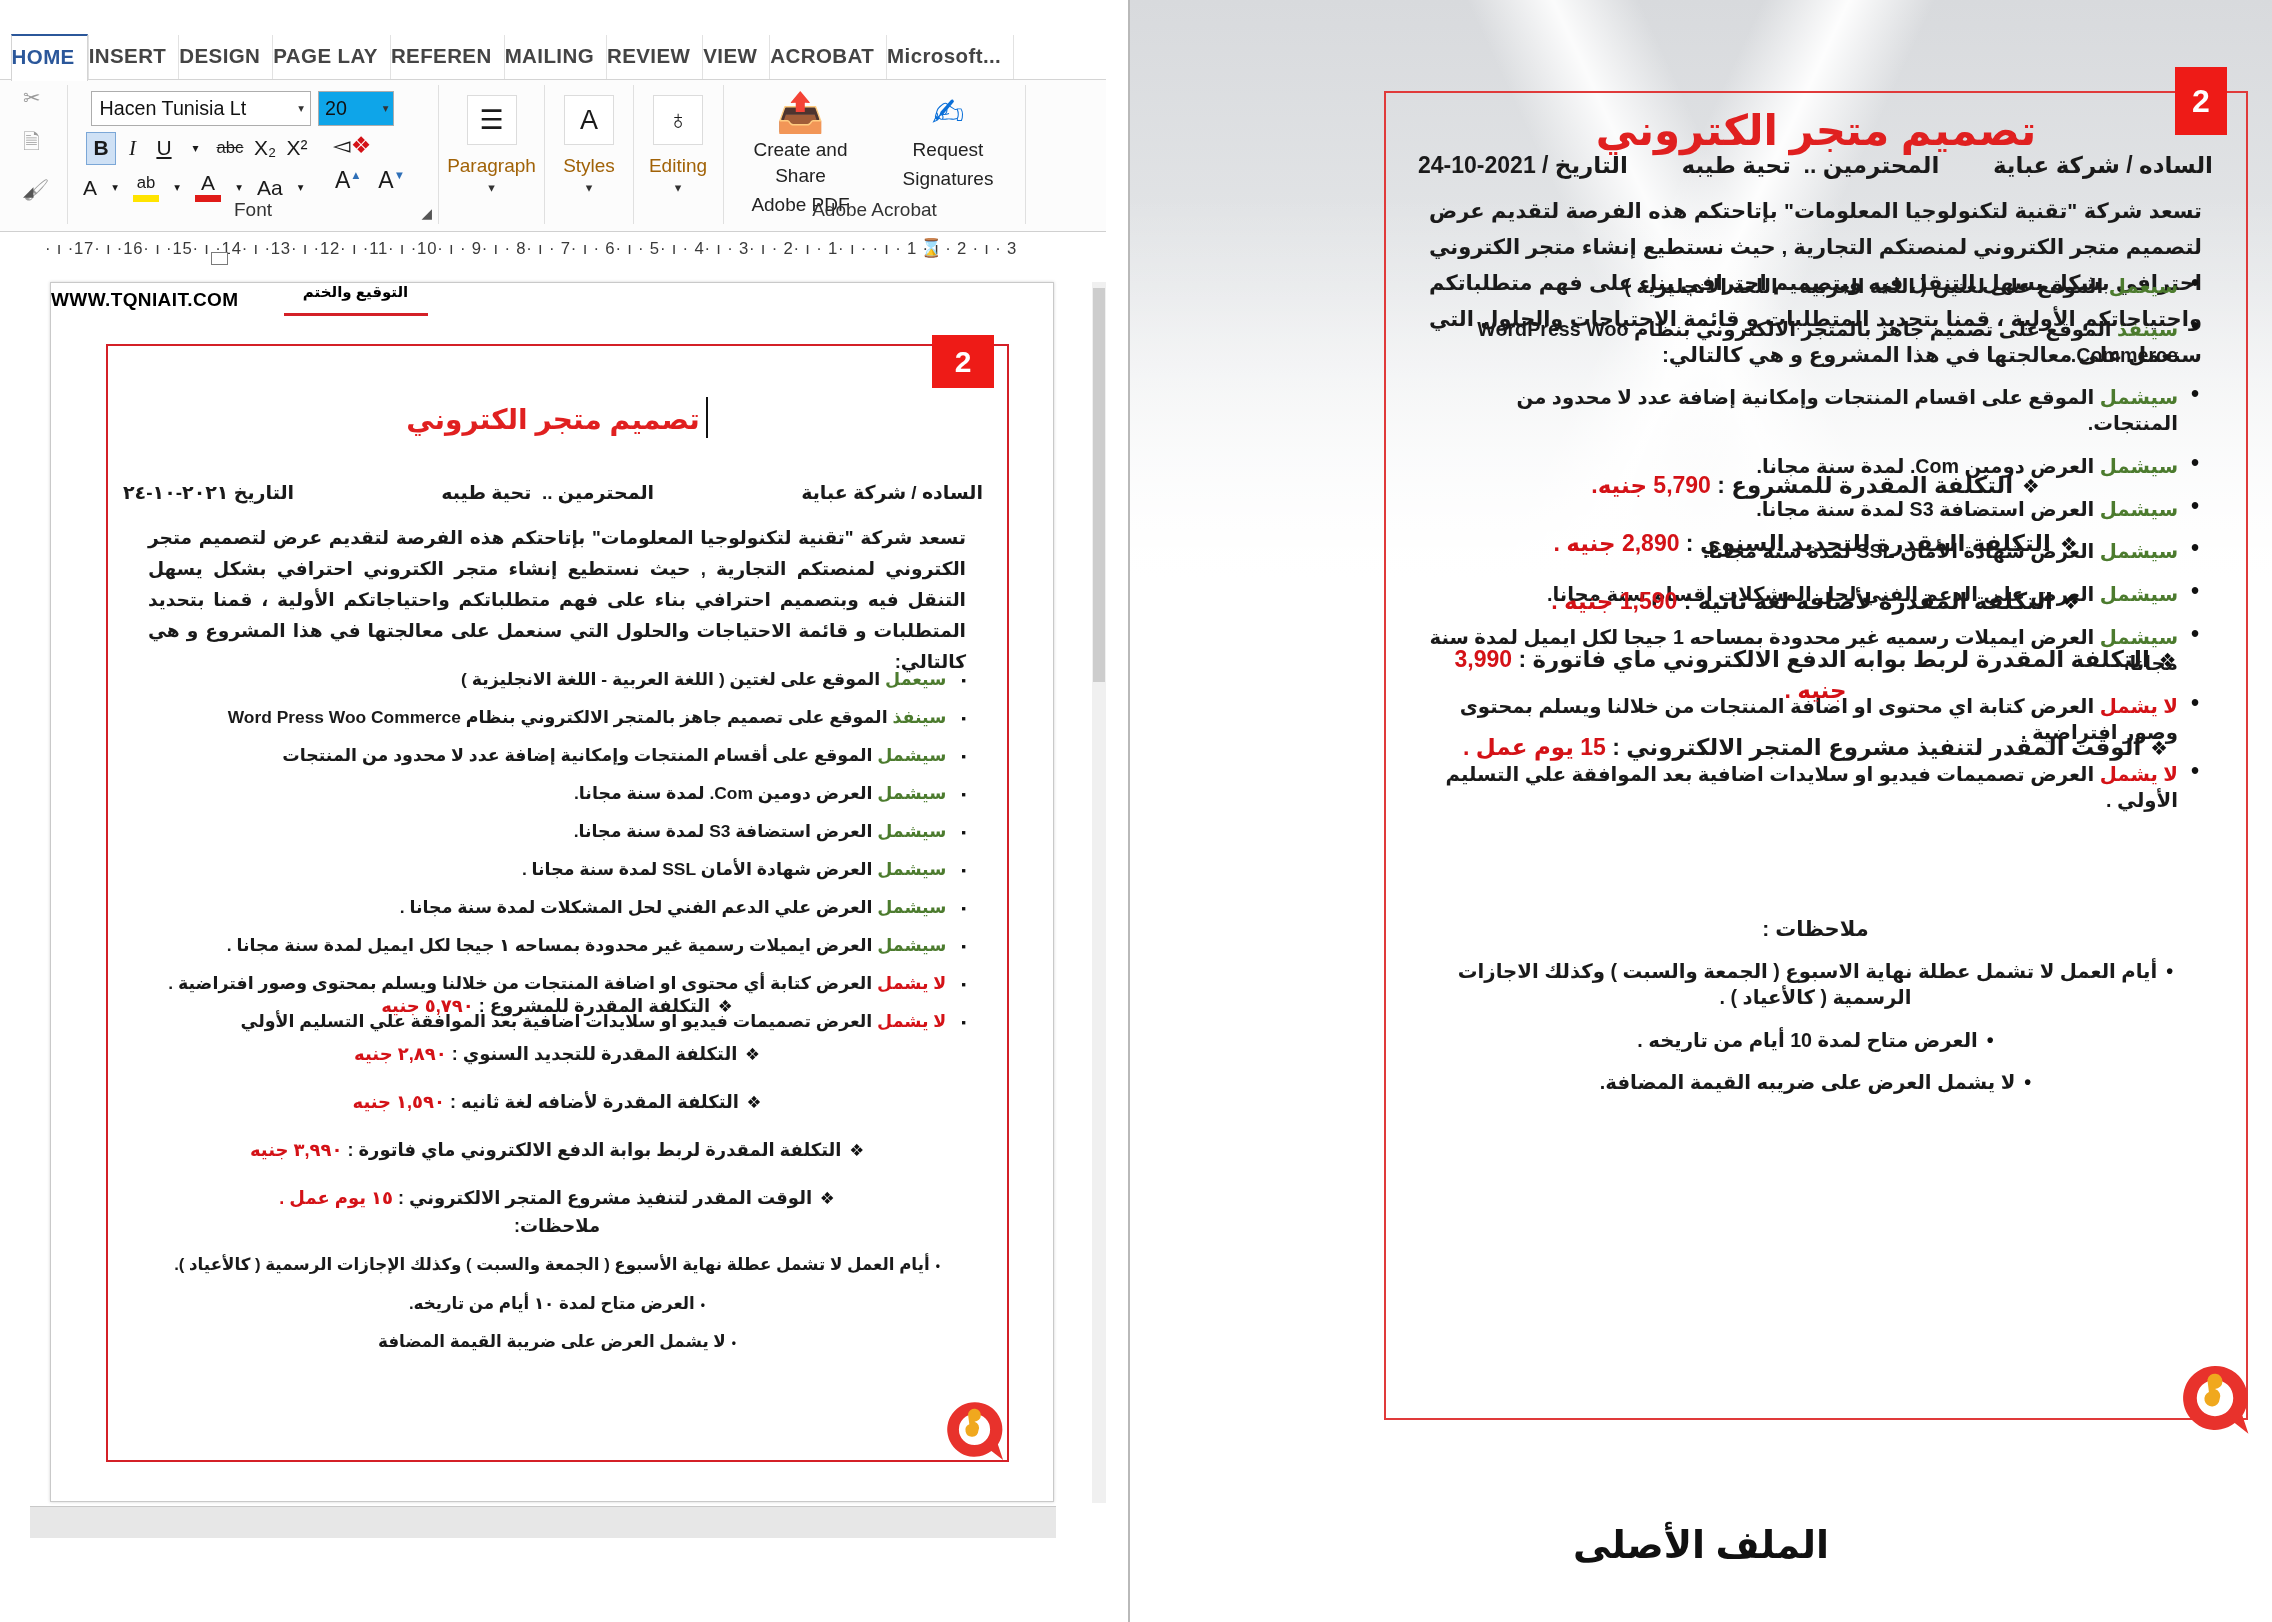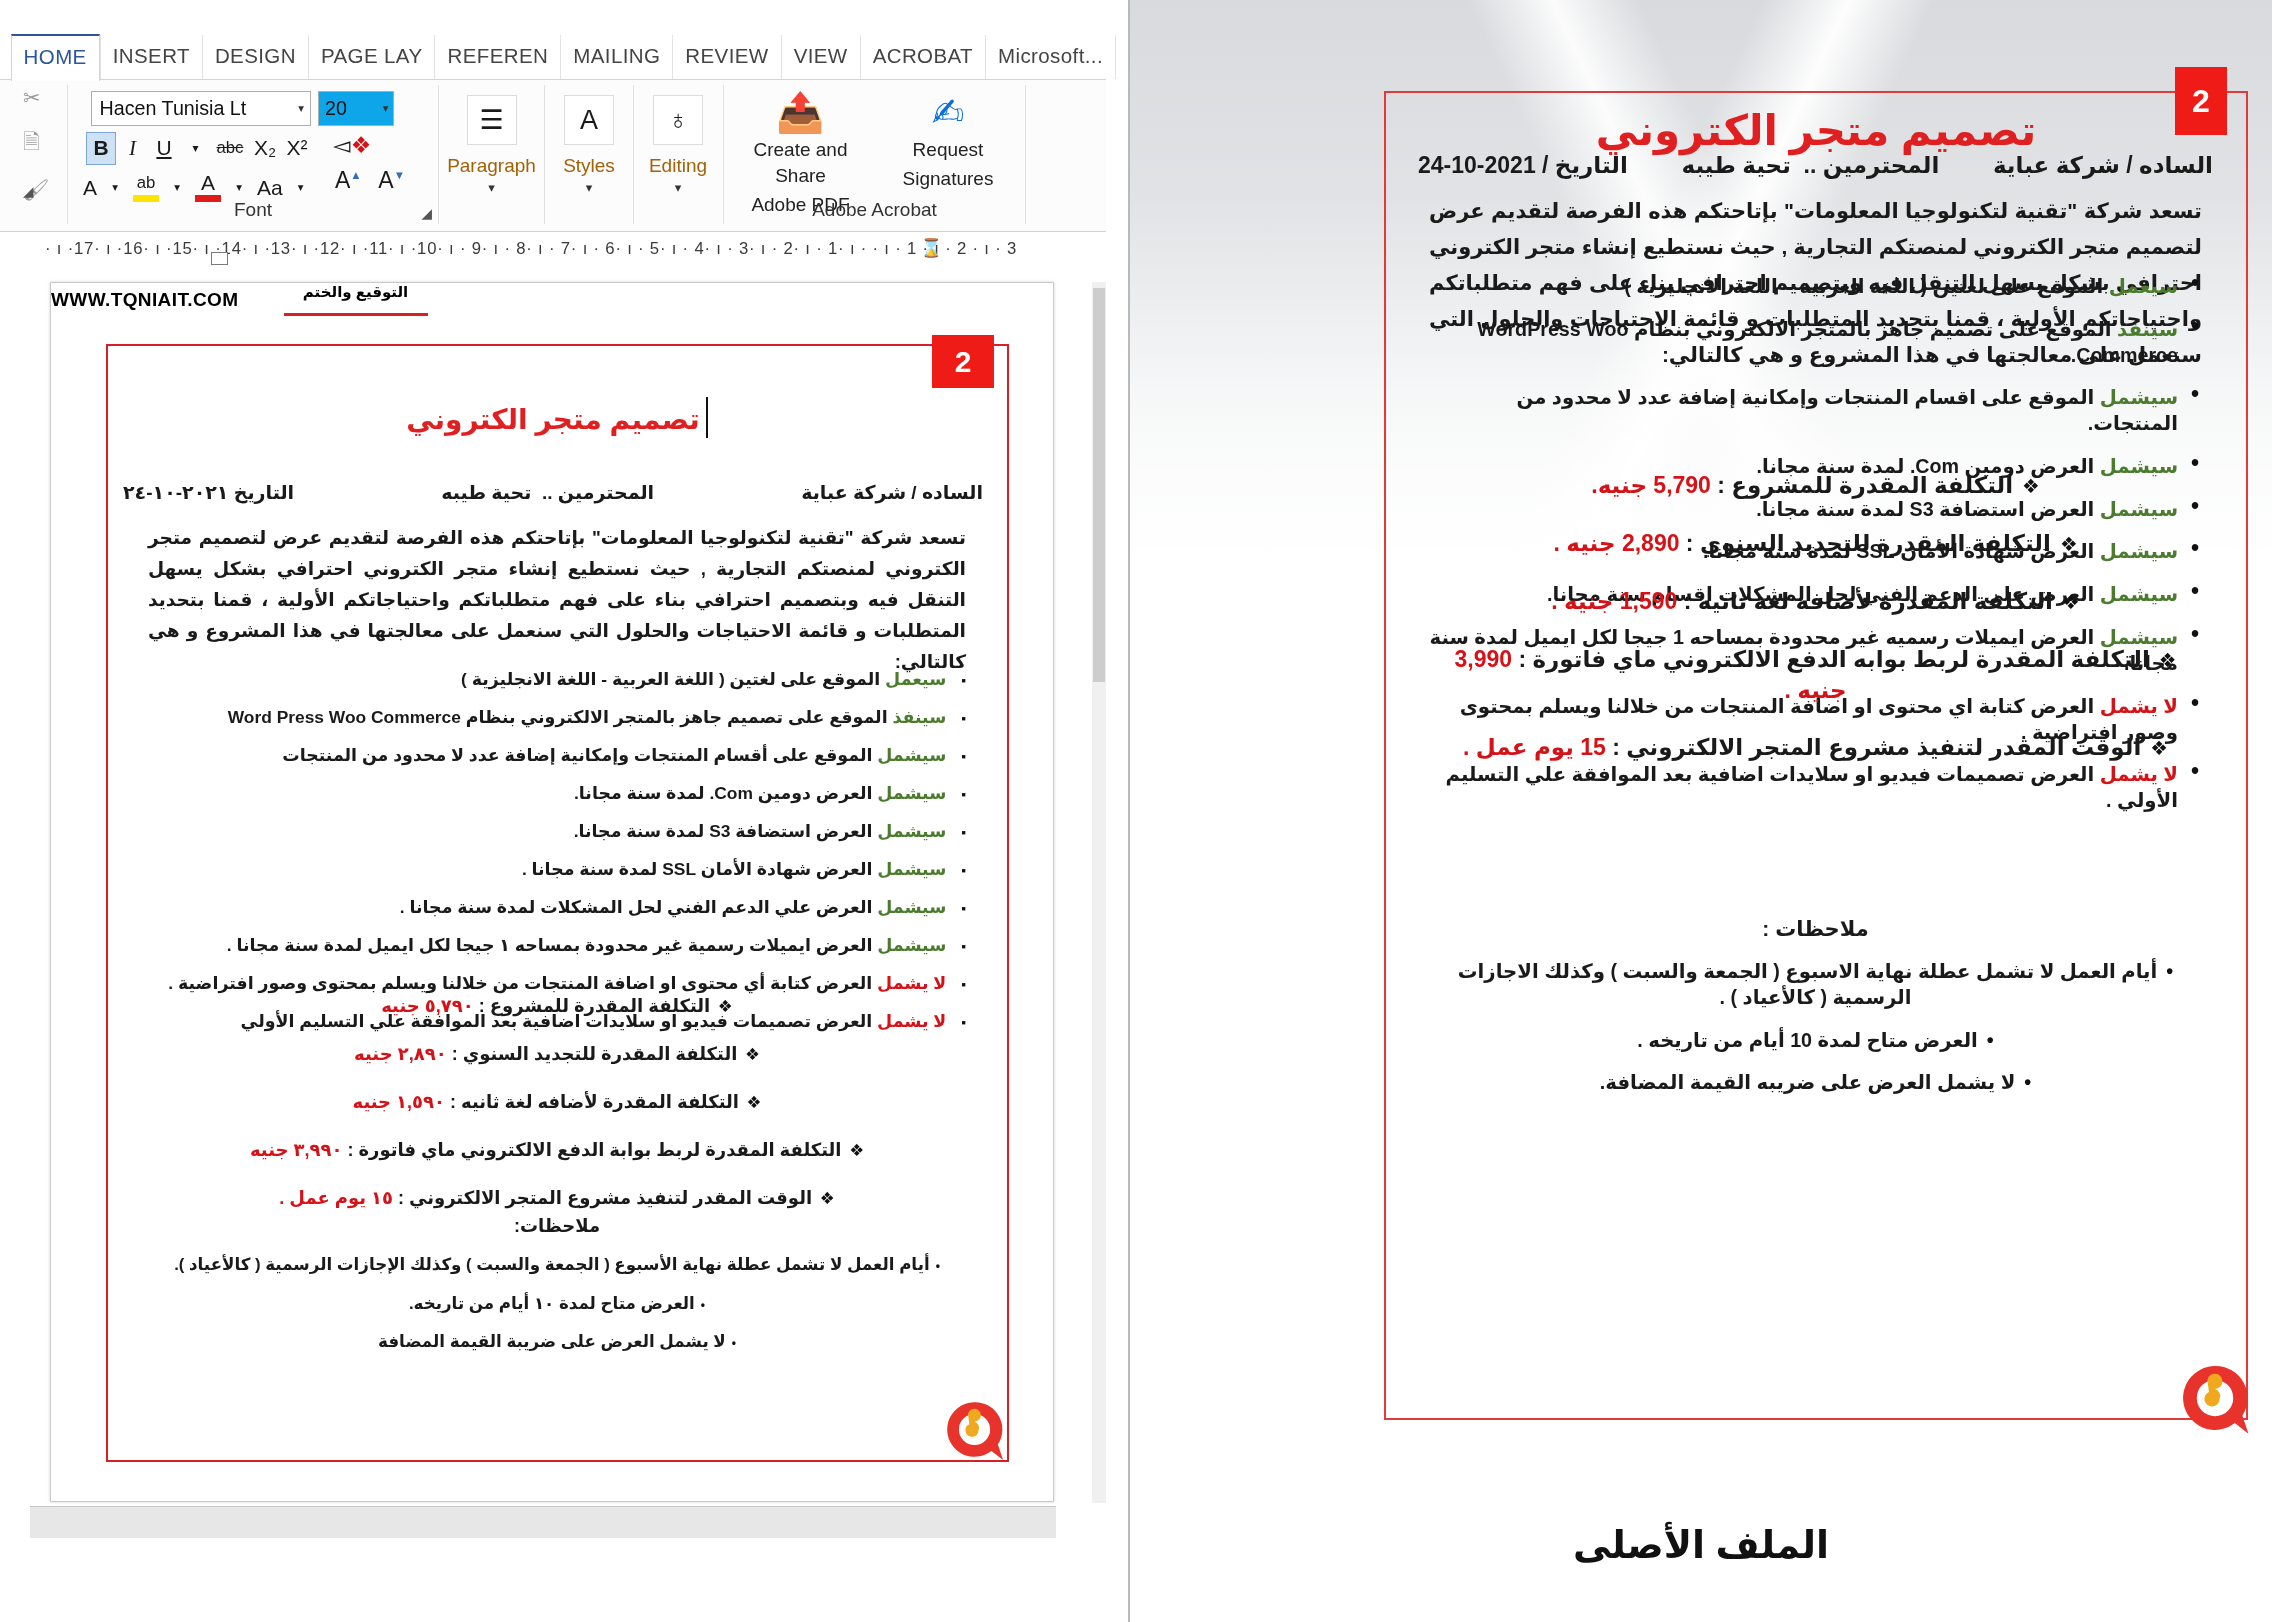--- a/index.html
+++ b/index.html
@@ -25,23 +25,24 @@
   
   .ribbon-tabs {
     position:absolute; left:0; top:35px; width:1106px; height:45px;
     background:#ffffff; border-bottom:1.5px solid #d4d4d4;
     display:flex; align-items:flex-end;
   }
   .tab-left-bar { width:10.6px; height:36px; }
   .tab-left-bar:after{ content:""; display:block; width:3px; height:35px; background:#2b579a; margin-left:24px;}
   .rtab {
     font-size:20.5px; color:#444; letter-spacing:0.4px;
-    padding:6px 12px 9px 12px; height:44px; display:flex; align-items:center;
+    padding:6px 12px 9px 0; height:44px; display:flex; align-items:center;
     border-left:0.8px solid #e2e2e2;
     white-space:nowrap;
+    font-weight:bold;
   }
   .rtab:last-child{ border-right:0.8px solid #e2e2e2; }
   .rtab.active { color:#2b579a; background:#fff; border-top:2.3px solid #2b579a;
      border-left:0.8px solid #d4d4d4; border-right:0.8px solid #d4d4d4;
      position:relative; z-index:3; margin-bottom:-1.5px; height:47px; }
 
   
   .ribbon-body {
     position:absolute; left:0; top:80px; width:1106px; height:152px;
     background:#fcfcfc; border-bottom:0.8px solid #d0d0d0;

